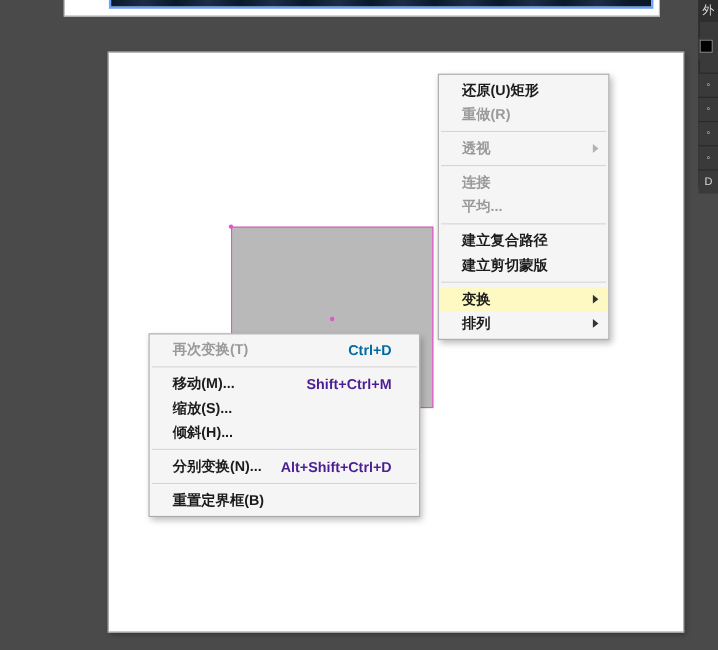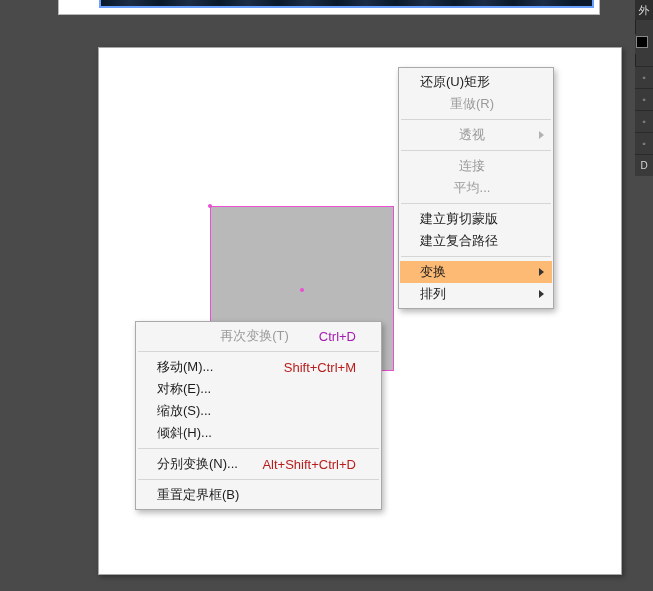--- a/index.html
+++ b/index.html
@@ -105,56 +105,57 @@
   .dot-center{ top:288px; left:300px; }
   .dot-tl{ top:204px; left:208px; }
 
   
   .ctx {
     position: absolute;
     background: #f5f5f5;
     border: 1px solid #a9a9a9;
     box-shadow: 2px 3px 6px rgba(0,0,0,.28);
     padding: 3px 1px;
+    font-weight: bold;
   }
   .ctx .item {
     display: flex;
     align-items: center;
     height: 22px;
     padding: 0 28px 0 20px;
     white-space: nowrap;
     cursor: default;
     color: #1b1b1b;
     position: relative;
   }
-  .ctx .item.disabled { color: #9a9a9a; justify-content: center; }
-  .ctx .item.highlight { background: #fdba74; }
+  .ctx .item.disabled { color: #9a9a9a; }
+  .ctx .item.highlight { background: #fef9c3; }
   .ctx .sep {
     height: 1px;
     margin: 4px 1px;
     background: #d5d5d5;
   }
   .ctx .shortcut {
     position: absolute;
     right: 24px;
-    color: #b91c1c;
-  }
-  .ctx .item.disabled .shortcut { color: #a21caf; }
+    color: #4c1d95;
+  }
+  .ctx .item.disabled .shortcut { color: #0369a1; }
   .ctx .arrow {
     position: absolute;
     right: 8px;
     width: 0; height: 0;
     border-top: 4px solid transparent;
     border-bottom: 4px solid transparent;
     border-left: 5px solid #333;
   }
   .ctx .item.disabled .arrow { border-left-color:#b2b2b2; }
 
   .menu-main { top: 67px; left: 398px; width: 156px; }
-  .menu-sub  { top: 321px; left: 135px; width: 247px; }
+  .menu-sub  { top: 303px; left: 135px; width: 247px; }
 </style>
 </head>
 <body>
 
 <div class="top-strip">
   <div class="tab-faint">Illustrator</div>
   <div class="top-strip-inner"></div>
 </div>
 
 <div class="right-panel"></div>
@@ -188,24 +189,24 @@
     </div>
   <div class="sep"></div>
   <div class="item disabled">
       <span>连接</span>
     </div>
   <div class="item disabled">
       <span>平均...</span>
     </div>
   <div class="sep"></div>
   <div class="item">
+      <span>建立复合路径</span>
+    </div>
+  <div class="item">
       <span>建立剪切蒙版</span>
-    </div>
-  <div class="item">
-      <span>建立复合路径</span>
     </div>
   <div class="sep"></div>
   <div class="item highlight">
       <span>变换</span>
       <span class="arrow"></span>
     </div>
   <div class="item">
       <span>排列</span>
       <span class="arrow"></span>
     </div>
@@ -215,23 +216,20 @@
   <div class="item disabled">
     <span>再次变换(T)</span>
     <span class="shortcut">Ctrl+D</span>
   </div>
   <div class="sep"></div>
   <div class="item">
     <span>移动(M)...</span>
     <span class="shortcut">Shift+Ctrl+M</span>
   </div>
   <div class="item">
-    <span>对称(E)...</span>
-  </div>
-  <div class="item">
     <span>缩放(S)...</span>
   </div>
   <div class="item">
     <span>倾斜(H)...</span>
   </div>
   <div class="sep"></div>
   <div class="item">
     <span>分别变换(N)...</span>
     <span class="shortcut">Alt+Shift+Ctrl+D</span>
   </div>

